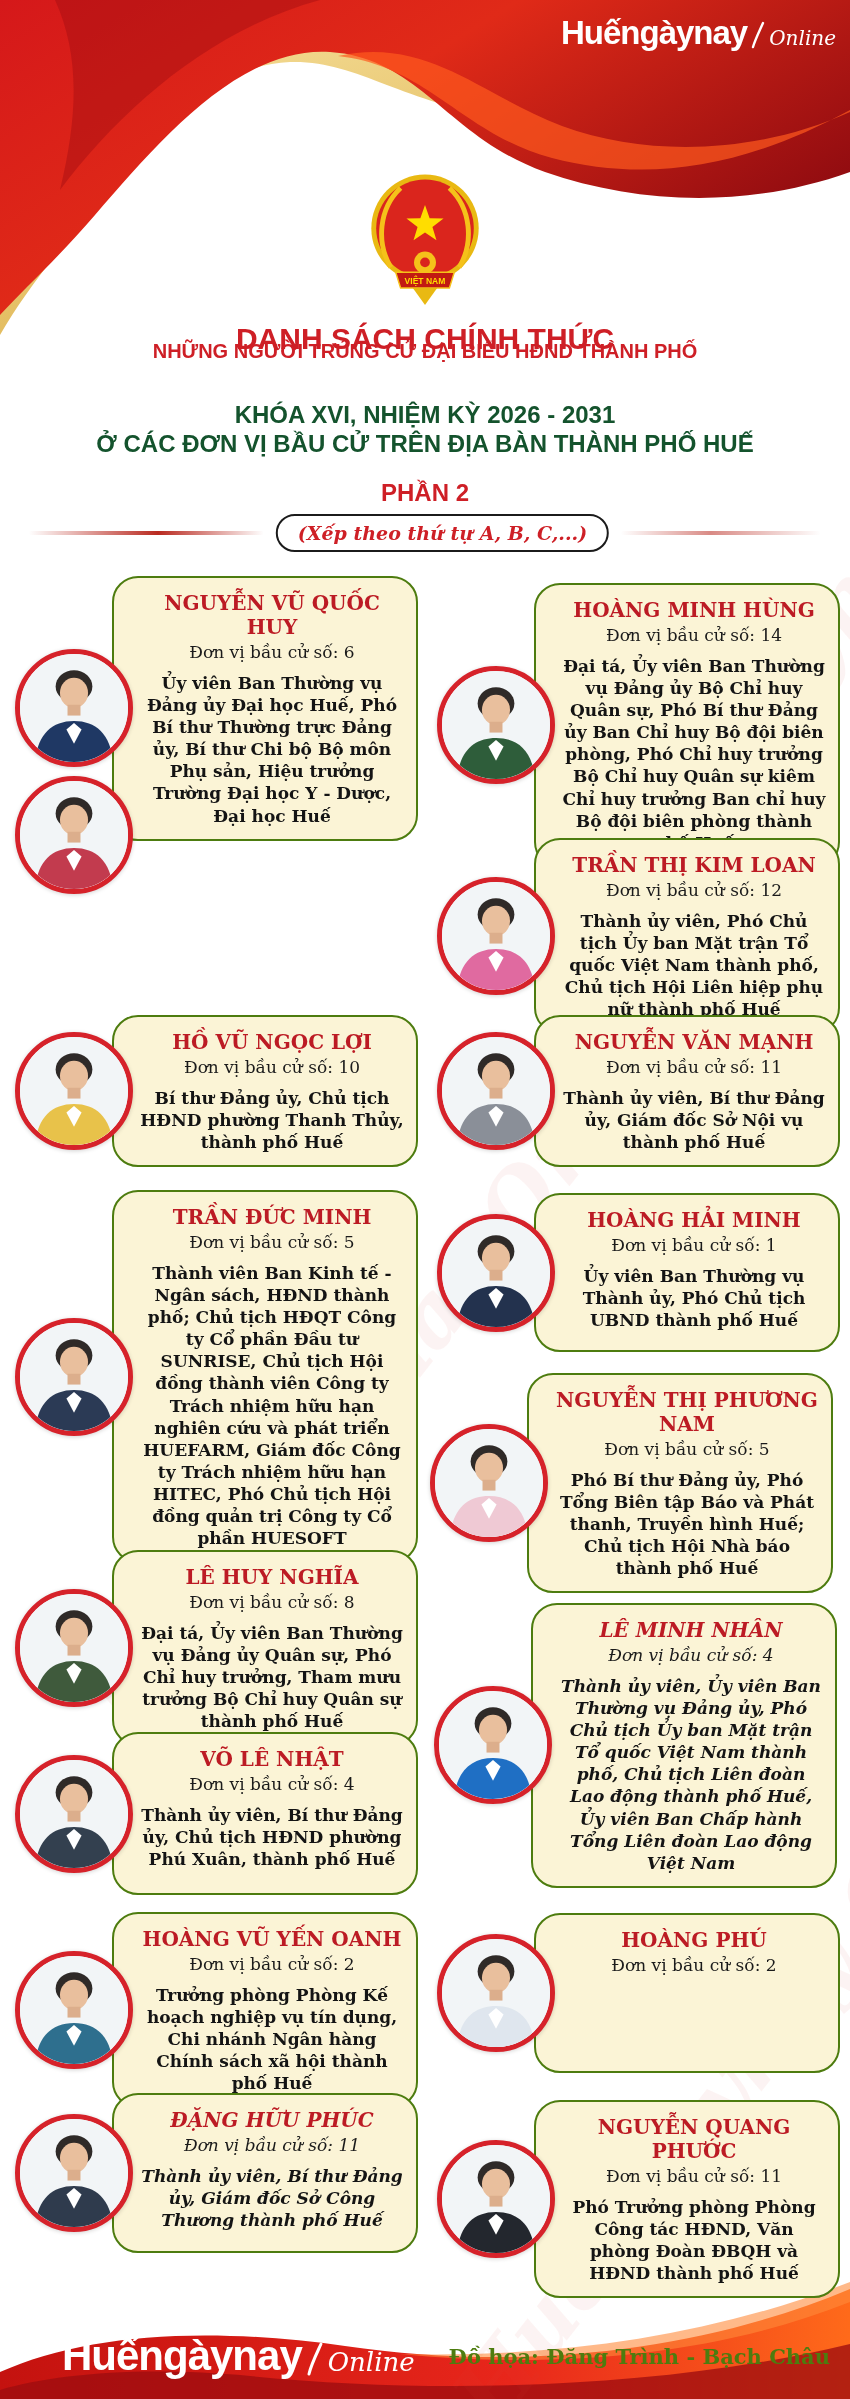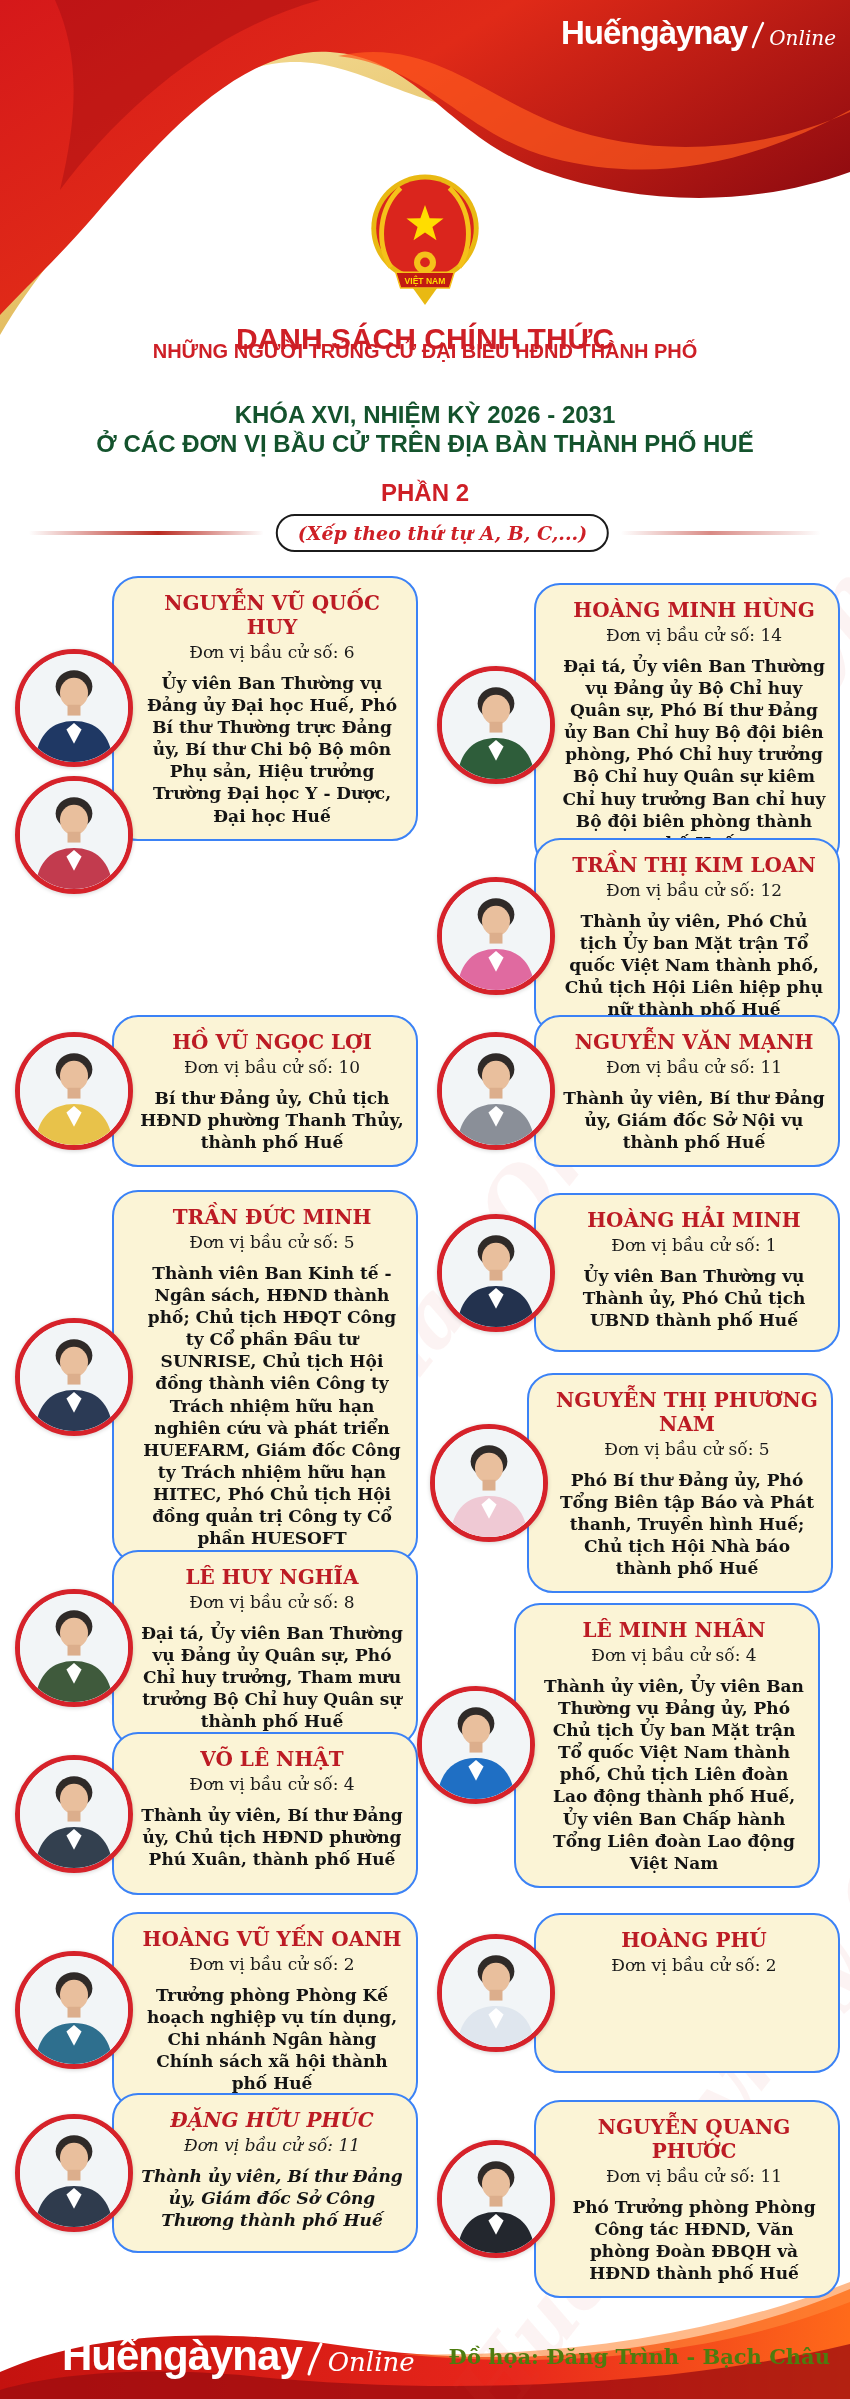--- a/index.html
+++ b/index.html
@@ -44,21 +44,21 @@
 
   
   .wm{position:absolute;z-index:2;font-style:italic;font-weight:bold;font-size:86px;color:#d94640;opacity:.06;
       transform:rotate(-52deg);white-space:nowrap;pointer-events:none;}
 
   
   .card-wrap{position:absolute;width:405px;z-index:3;}
   .photo{position:absolute;left:0;top:50%;transform:translateY(-50%);width:108px;height:108px;border-radius:50%;
          border:5px solid #D6222A;overflow:hidden;background:#eef1f4;z-index:4;box-shadow:0 1px 4px rgba(0,0,0,.18);}
   .photo svg{width:100%;height:100%;}
-  .card{box-sizing:border-box;margin-left:97px;width:306px;background:#FBF4D6;border:2px solid #3b82f6;
+  .card{box-sizing:border-box;margin-left:97px;width:306px;background:#FBF4D6;border:2px solid #4d7c0f;
         border-radius:26px;padding:13px 12px 12px 26px;text-align:center;display:flex;flex-direction:column;}
   .person-name{font-size:20px;font-weight:bold;color:#BC1B24;margin-bottom:3px;}
   .person-unit{font-size:17px;color:#1b1b1b;margin-bottom:10px;}
   .person-desc{font-size:17px;font-weight:bold;color:#141414;line-height:1.3;}
 
   
   .credit{position:absolute;right:20px;bottom:30px;z-index:6;color:#4d7c0f;font-weight:bold;font-size:21px;
           font-family:"DejaVu Serif",serif;}
 </style>
 </head>
@@ -343,21 +343,21 @@
           <path d="M50,64 L43,70 L50,83 L57,70 Z" fill="#ffffff"></path>
         </svg>
     </div>
     <div class="card" style="min-height:160px;">
       <div class="person-name">NGUYỄN THỊ PHƯƠNG NAM</div>
       <div class="person-unit">Đơn vị bầu cử số: 5</div>
       <div class="person-desc">Phó Bí thư Đảng ủy, Phó Tổng Biên tập Báo và Phát thanh, Truyền hình Huế; Chủ tịch Hội Nhà báo thành phố Huế</div>
     </div>
   </div>
 
-  <div class="card-wrap" style="left: 417px; top: 1603px; --suit: #1f6fc4;">
+  <div class="card-wrap" style="left: 434px; top: 1603px; font-style: italic; --suit: #1f6fc4;">
     <div class="photo">
       <svg viewBox="0 0 100 100">
           <rect width="100" height="100" fill="#f2f5f7"></rect>
           <ellipse cx="50" cy="30" rx="17" ry="15" fill="#2f2a28"></ellipse>
           <ellipse cx="50" cy="36" rx="13" ry="14" fill="#e9bf9d"></ellipse>
           <rect x="44" y="47" width="12" height="10" fill="#dcae8c"></rect>
           <path d="M14,100 C16,74 30,62 50,62 C70,62 84,74 86,100 Z" fill="var(--suit,#33425a)"></path>
           <path d="M50,64 L43,70 L50,83 L57,70 Z" fill="#ffffff"></path>
         </svg>
     </div>

